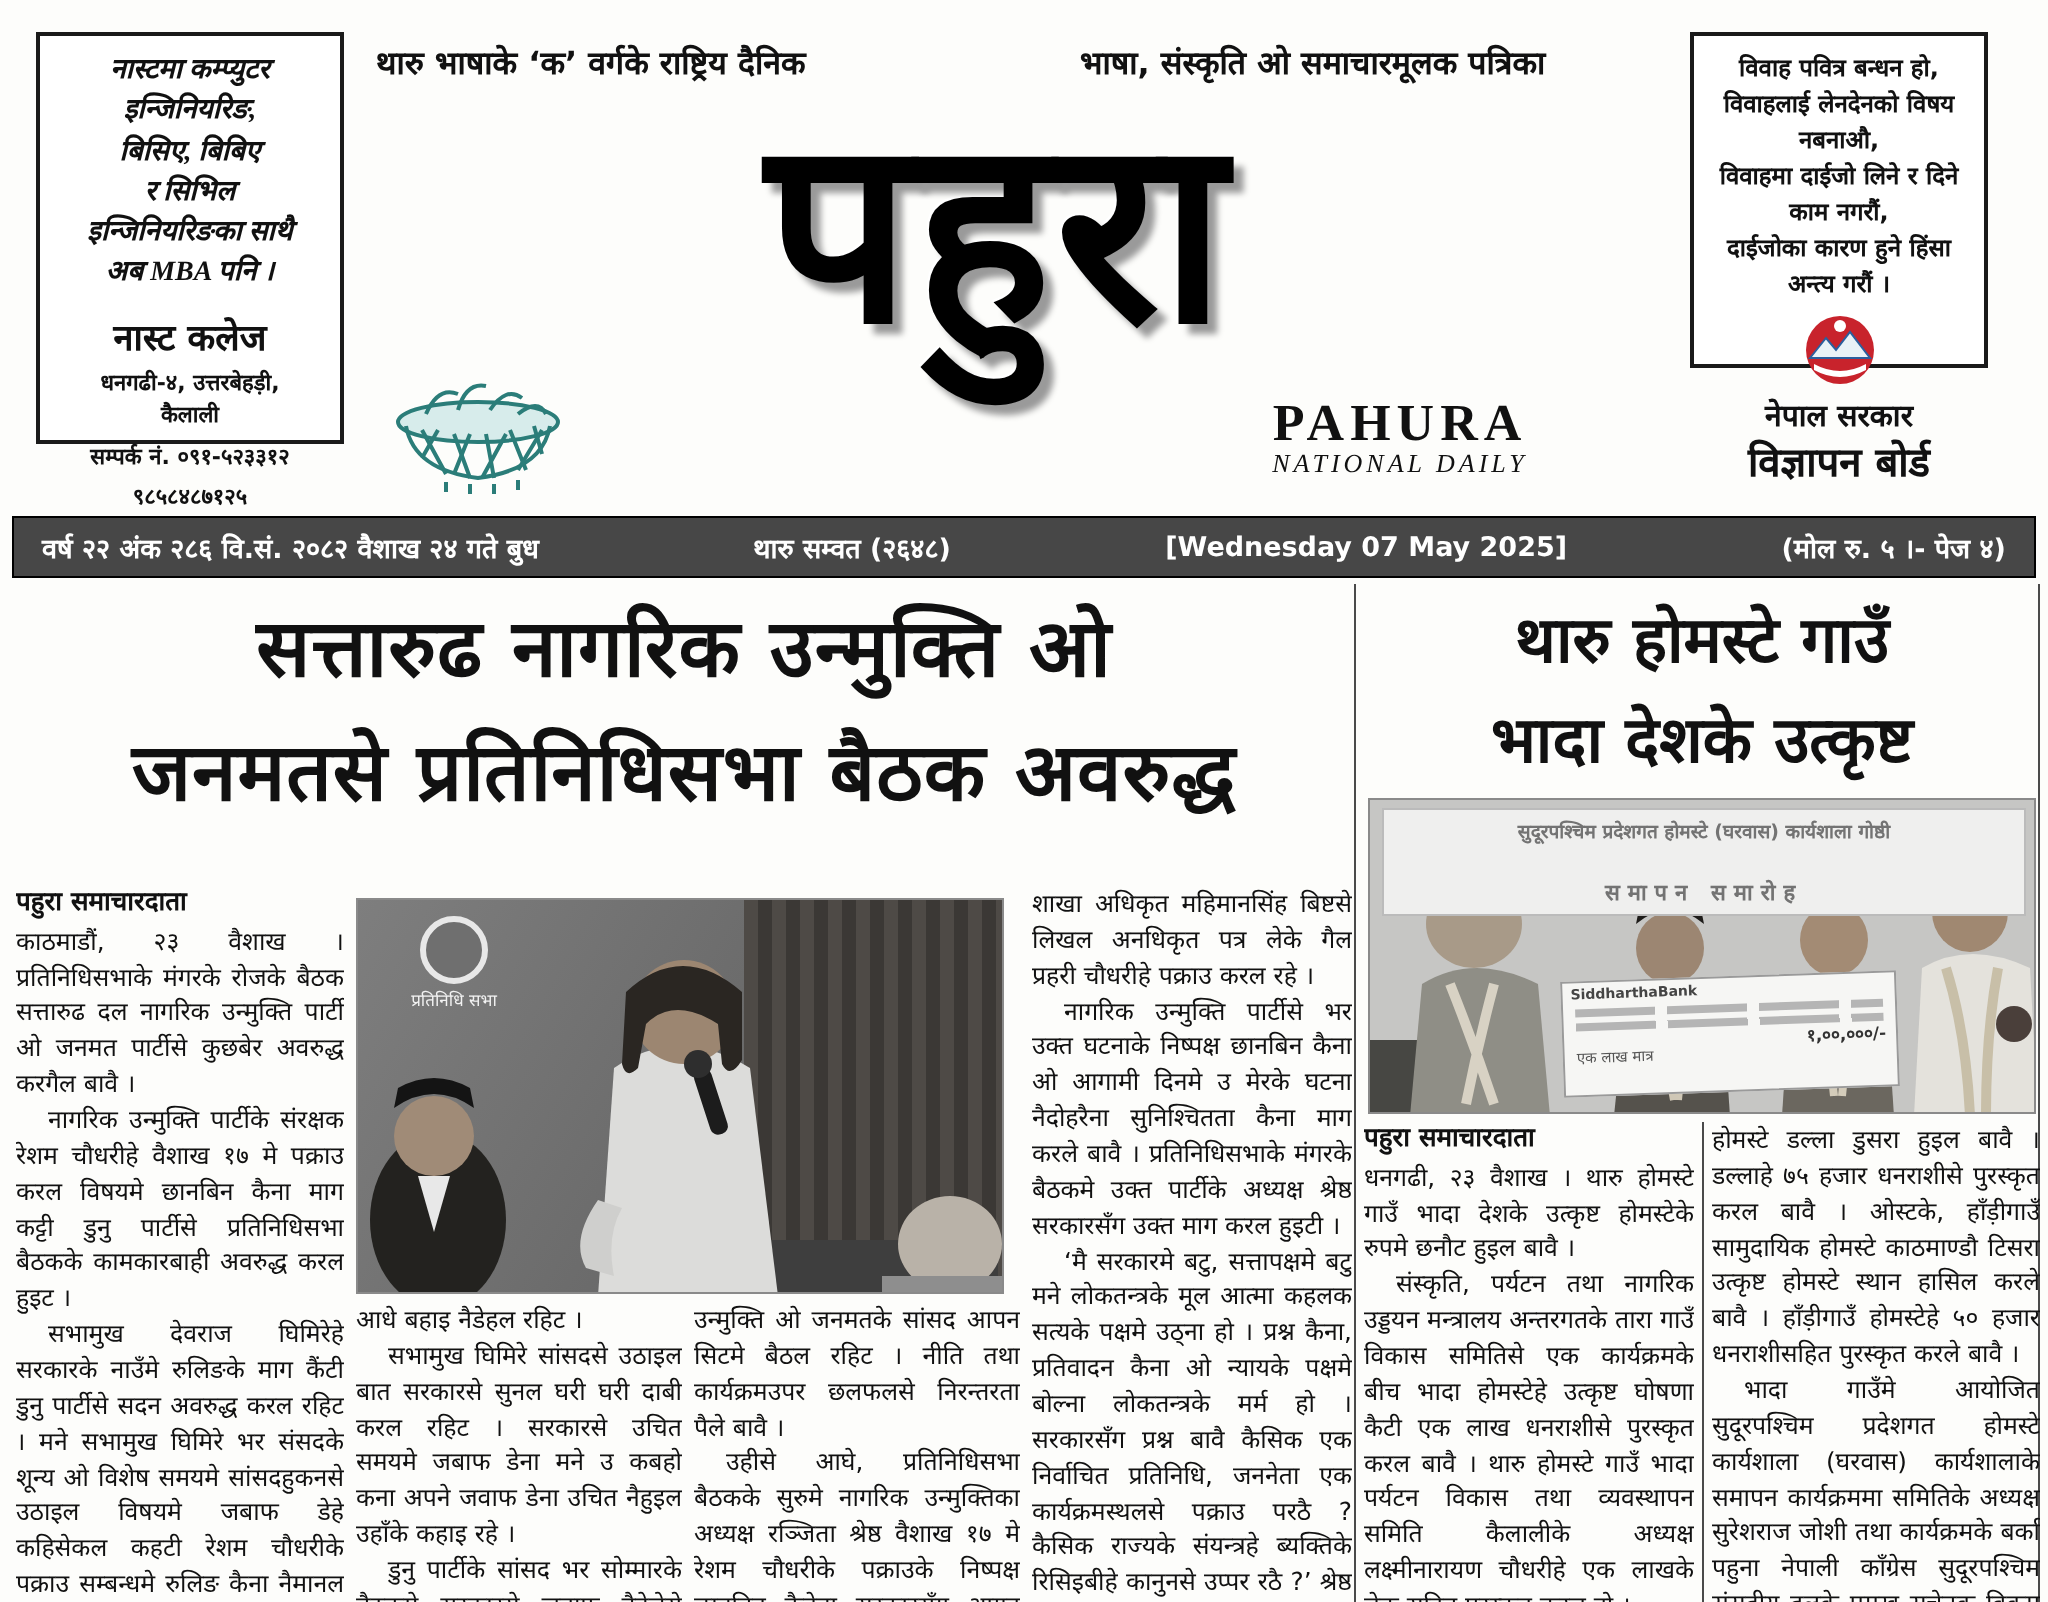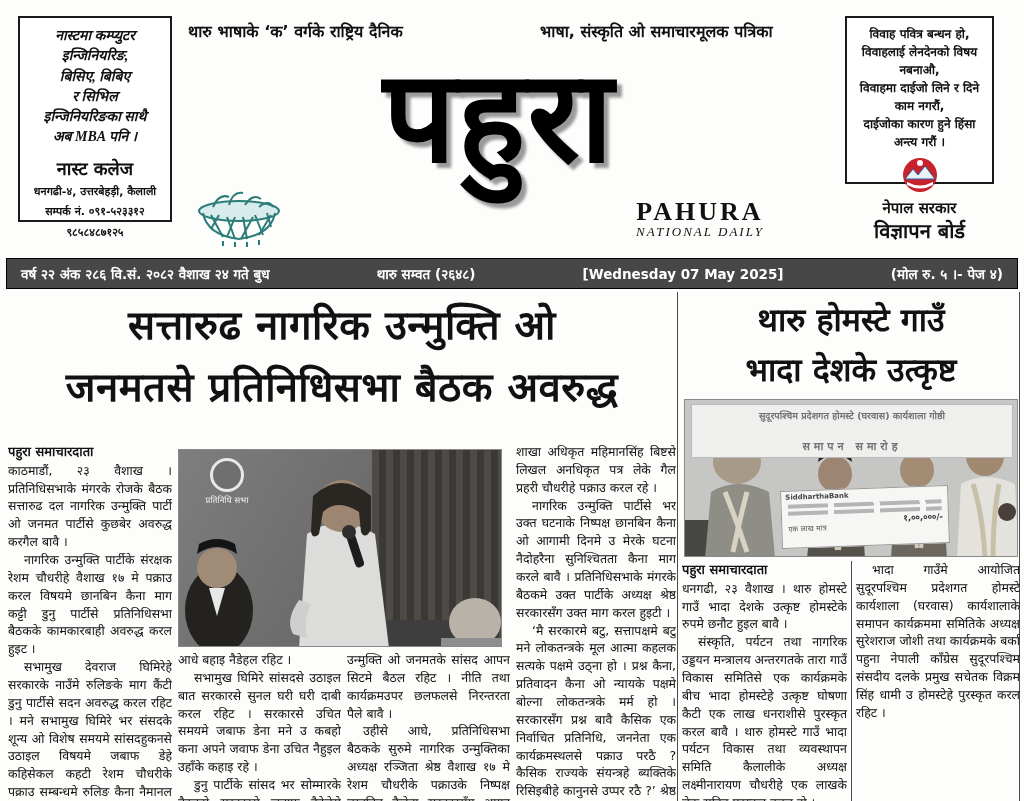--- a/index.html
+++ b/index.html
@@ -2,21 +2,21 @@
 <html><head>
 <meta charset="utf-8">
 <style>
   * { margin:0; padding:0; box-sizing:border-box; }
   html,body { width:1024px; height:801px; background:#f6f5f2; }
   body { font-family:"DejaVu Sans", sans-serif; color:#111; }
   .page { position:relative; width:1024px; height:801px; background:#fdfdfb; overflow:hidden; }
 
   
   .ad-box { position:absolute; border:2px solid #1a1a1a; background:#fff; text-align:center; }
-  .ad-left { left:18px; top:16px; width:154px; height:206px; padding:8px 0 4px; }
+  .ad-left { left:18px; top:16px; width:154px; height:206px; padding:8px 17px 4px; }
   .ad-left .it { font-family:"Liberation Serif", serif; font-style:italic; font-weight:bold; font-size:14px; line-height:1.45; }
   .ad-left .college { font-size:18px; font-weight:bold; margin-top:8px;text-align:center; }
   .ad-left .addr { font-size:11px; font-weight:bold; margin-top:4px; line-height:1.5; }
   .ad-right { left:845px; top:16px; width:149px; height:168px; padding:7px 3px 4px; }
   .ad-right .msg { font-size:12px; font-weight:bold; line-height:1.5; }
   .ad-right .org1 { font-size:15px; font-weight:bold; margin-top:2px; }
   .ad-right .org2 { font-size:20px; font-weight:bold; }
   .emblem { display:block; margin:4px auto 2px; }
 
   
@@ -233,17 +233,18 @@
     </div>
   </div>
 
   <div class="bodycol rcol1">
     <p class="byline first">पहुरा समाचारदाता</p>
     <p class="first">धनगढी, २३ वैशाख । थारु होमस्टे गाउँ भादा देशके उत्कृष्ट होमस्टेके रुपमे छनौट हुइल बावै ।</p>
     <p>संस्कृति, पर्यटन तथा नागरिक उड्डयन मन्त्रालय अन्तरगतके तारा गाउँ विकास समितिसे एक कार्यक्रमके बीच भादा होमस्टेहे उत्कृष्ट घोषणा कैटी एक लाख धनराशीसे पुरस्कृत करल बावै । थारु होमस्टे गाउँ भादा पर्यटन विकास तथा व्यवस्थापन समिति कैलालीके अध्यक्ष लक्ष्मीनारायण चौधरीहे एक लाखके चेक सहित पुरस्कृत करल हो ।</p>
 
   </div>
   <div class="bodycol rcol2">
+    <p class="first">होमस्टे डल्ला डुसरा हुइल बावै । डल्लाहे ७५ हजार धनराशीसे पुरस्कृत करल बावै । ओस्टके, हाँड़ीगाउँ सामुदायिक होमस्टे काठमाण्डौ टिसरा उत्कृष्ट होमस्टे स्थान हासिल करले बावै । हाँड़ीगाउँ होमस्टेहे ५० हजार धनराशीसहित पुरस्कृत करले बावै ।</p>
     <p>भादा गाउँमे आयोजित सुदूरपश्चिम प्रदेशगत होमस्टे कार्यशाला (घरवास) कार्यशालाके समापन कार्यक्रममा समितिके अध्यक्ष सुरेशराज जोशी तथा कार्यक्रमके बर्का पहुना नेपाली काँग्रेस सुदूरपश्चिम संसदीय दलके प्रमुख सचेतक विक्रम सिंह धामी उ होमस्टेहे पुरस्कृत करल रहिट ।</p>
 
   </div>
 
 </div>
 
 </body></html>

